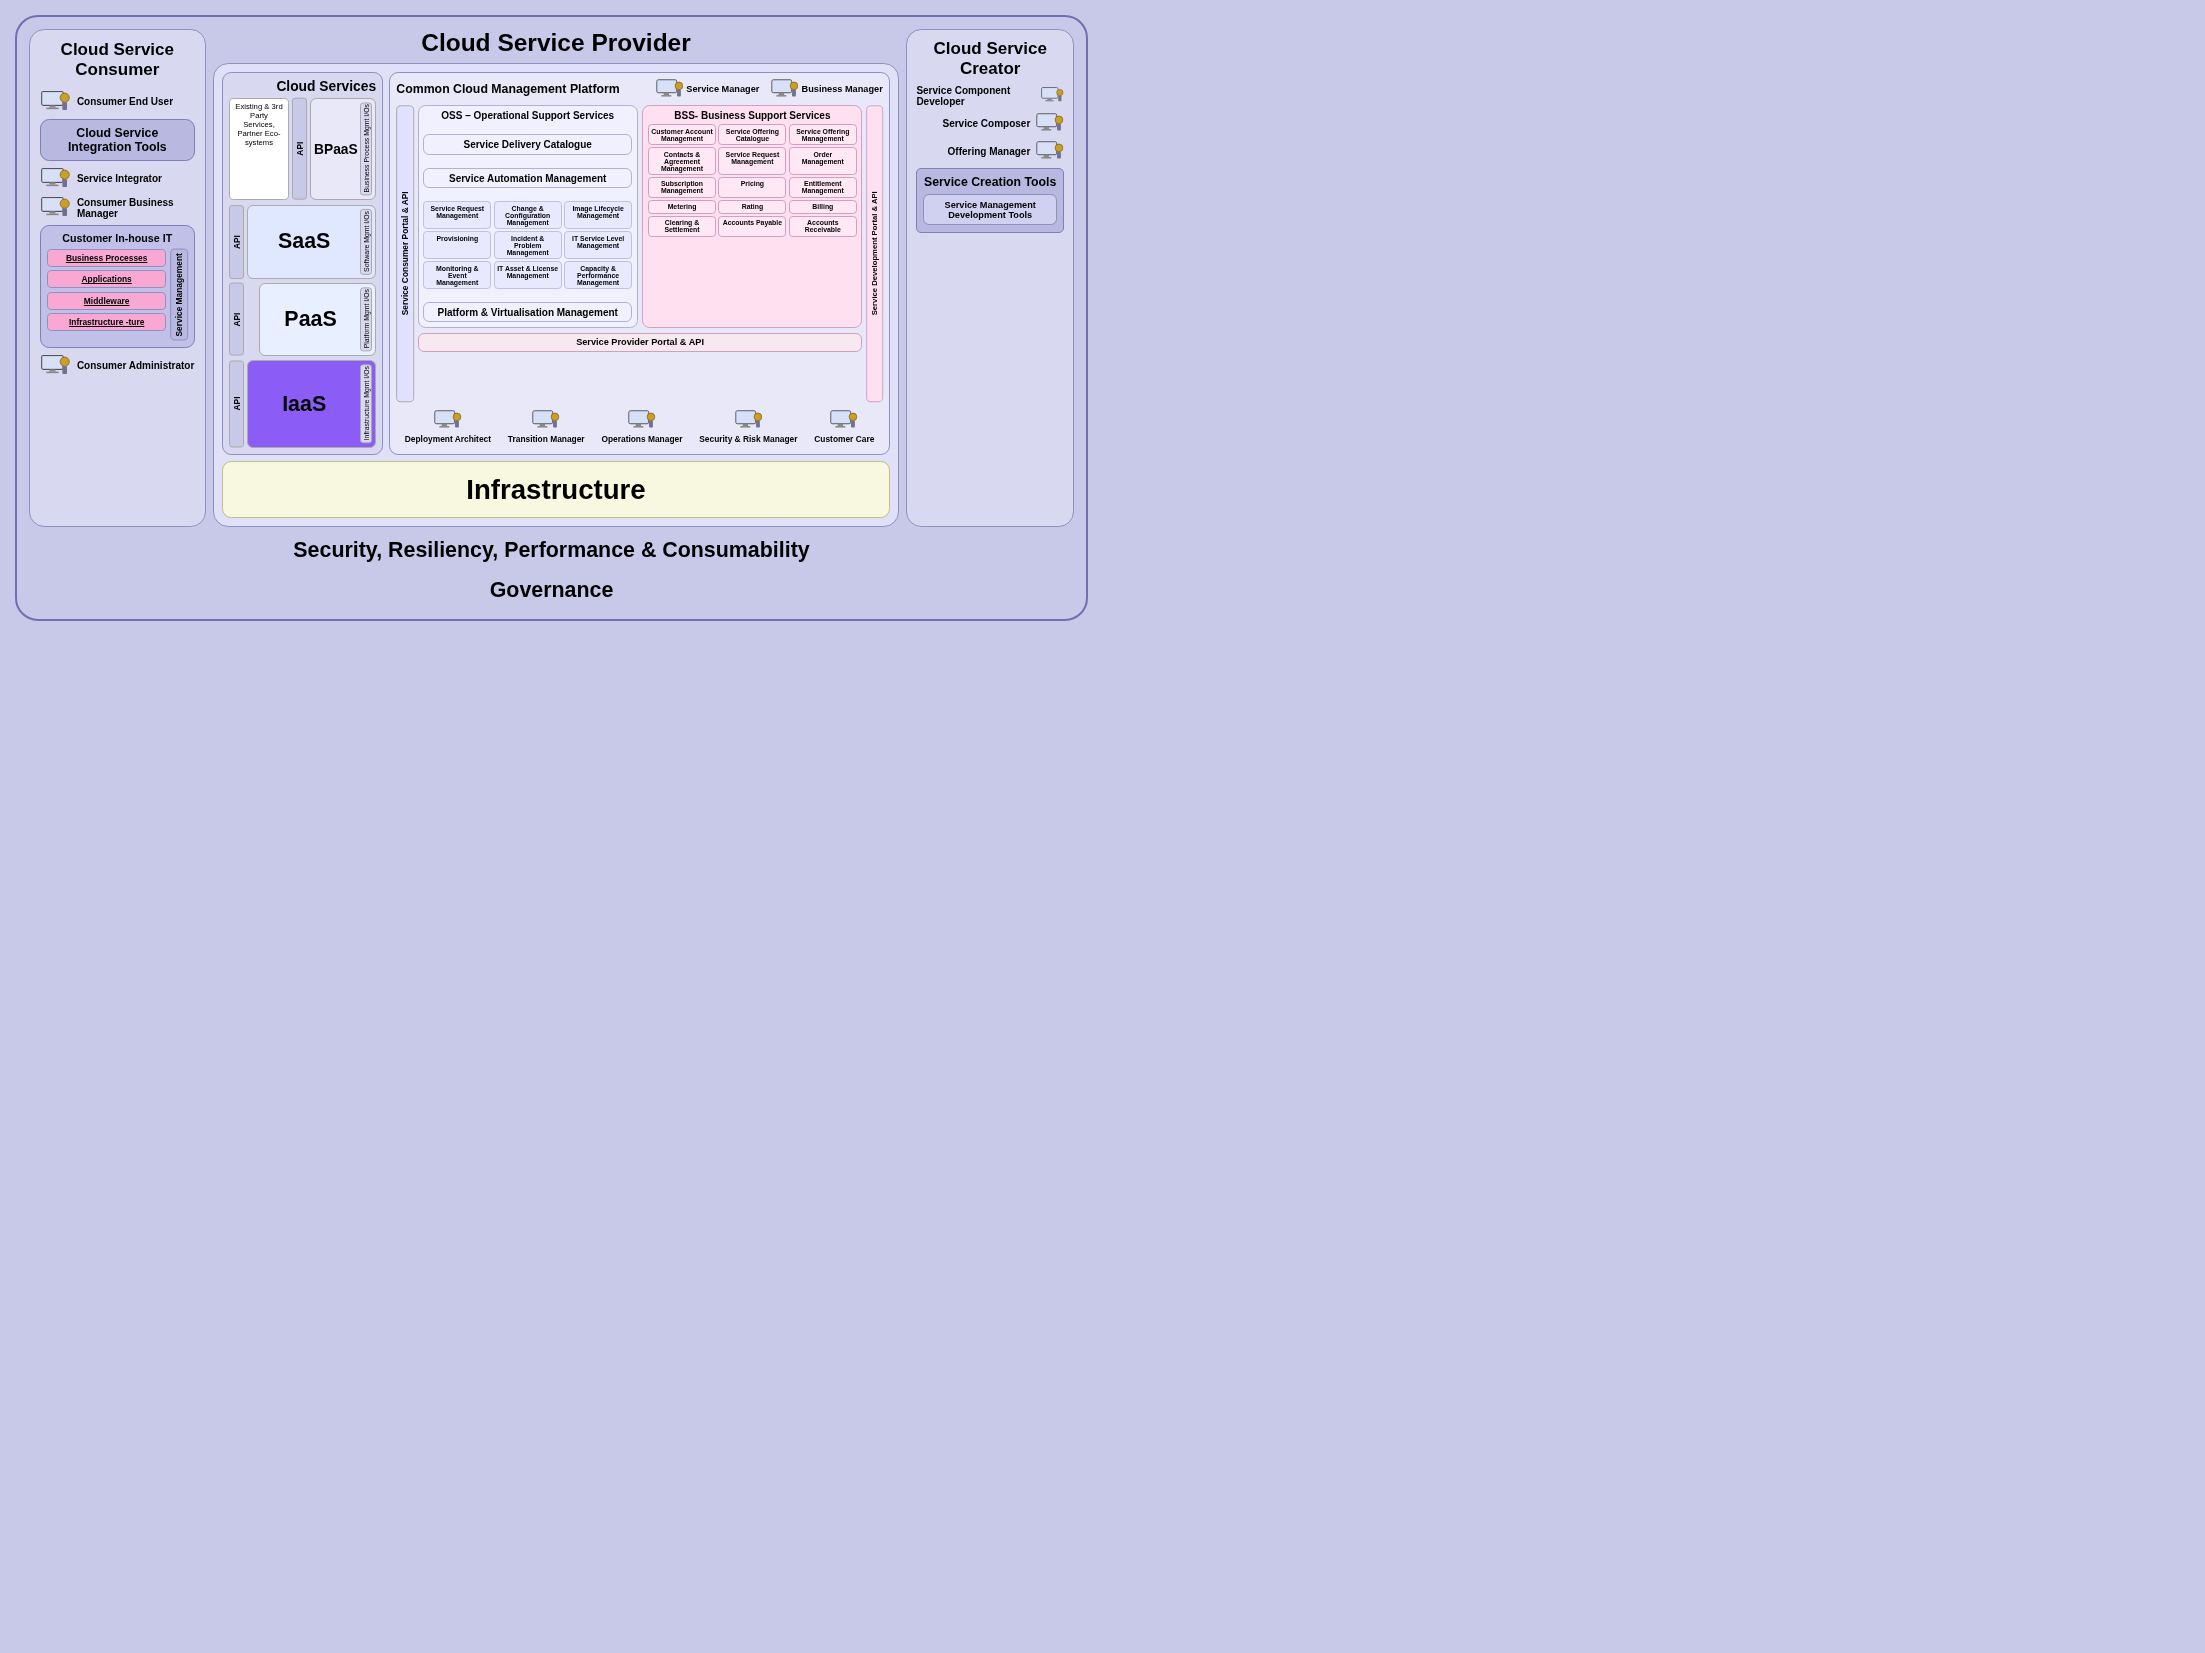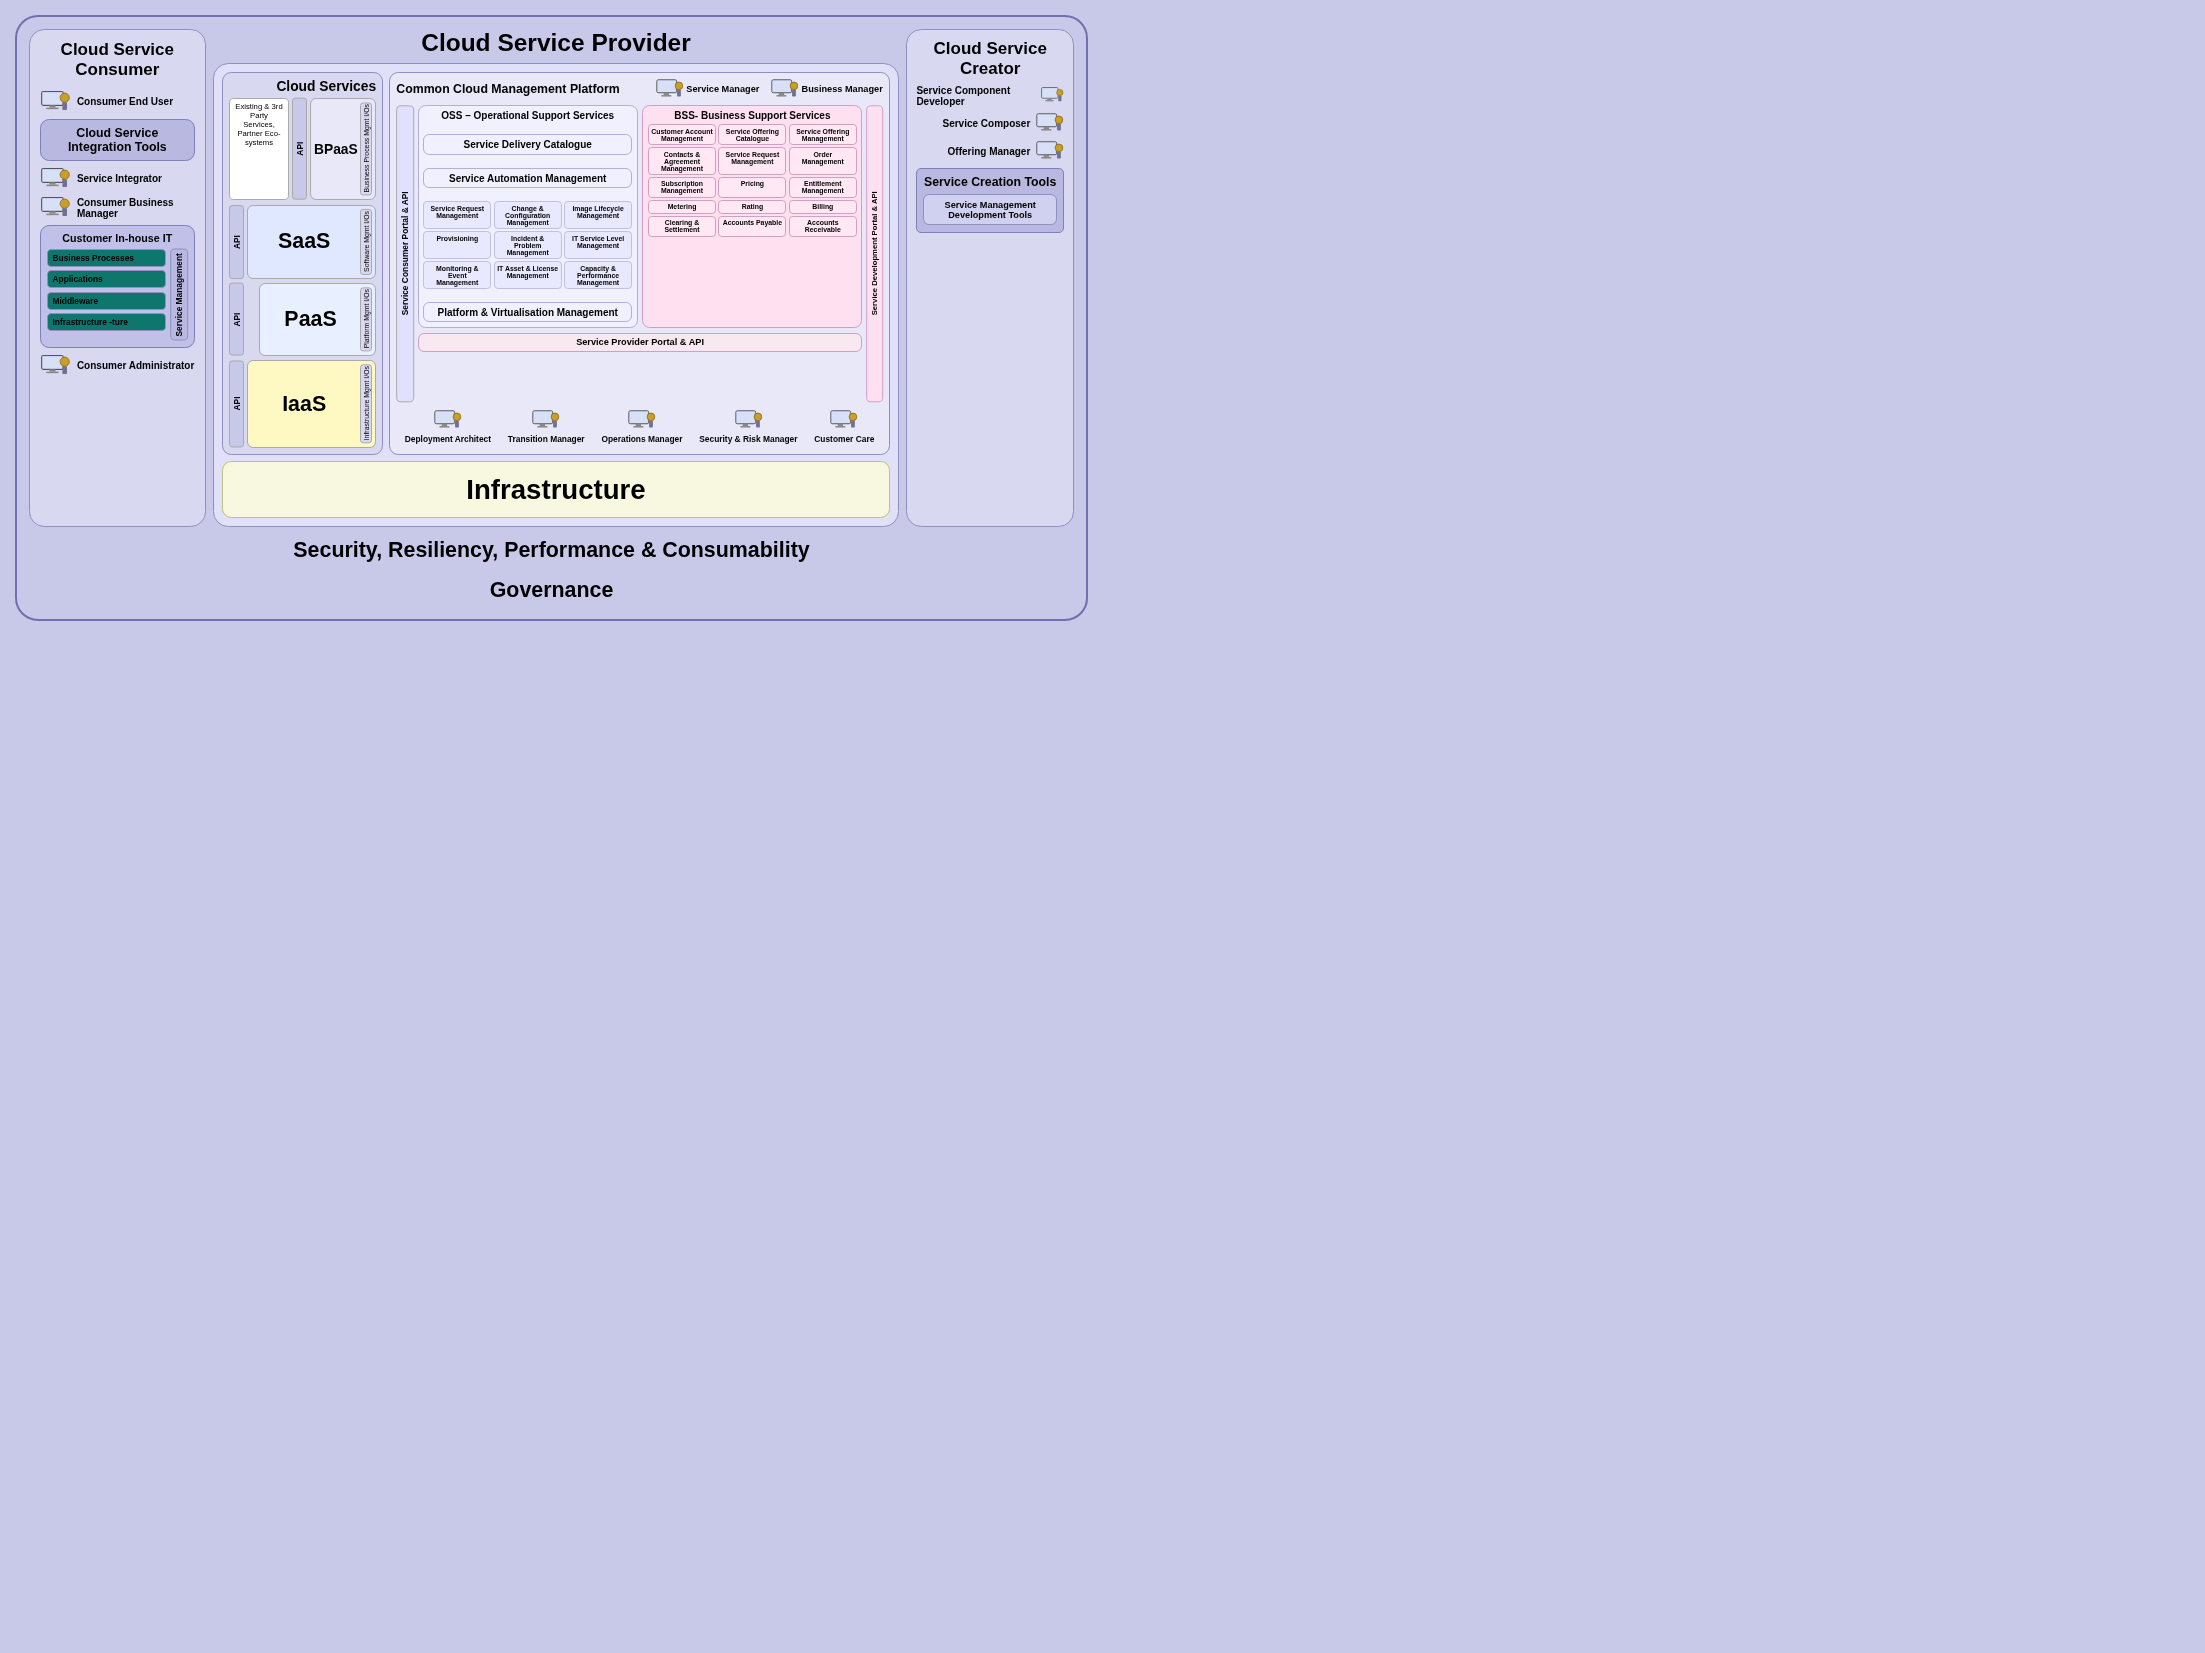--- a/index.html
+++ b/index.html
@@ -79,26 +79,28 @@
       display: flex;
       gap: 3.1px;
     }
     .inhouse-items {
       display: flex;
       flex-direction: column;
       gap: 3.1px;
       flex: 1;
     }
     .inhouse-item {
-      background: #0f766e;
+      background: #f9a8d4;
       border: 0.8px solid #9090c0;
       border-radius: 4.6px;
       padding: 3.1px 4.6px;
       font-size: 8.4px;
       font-weight: bold;
+      text-align: center;
+      text-decoration: underline;
     }
     .service-mgmt-vertical {
       writing-mode: vertical-rl;
       text-orientation: mixed;
       transform: rotate(180deg);
       background: #b8b8e0;
       border: 0.8px solid #9090c0;
       border-radius: 4.6px;
       font-size: 8.4px;
       font-weight: bold;
@@ -455,21 +457,21 @@
     
     .monitor-icon svg {
       width: 31px;
       height: 23px;
     }
 
     
     .tier-bpaas { background: #e8e8f8; border: 0.8px solid #aaa; border-radius: 6.1px; padding: 3.1px; }
     .tier-saas { background: #e0e8ff; border: 0.8px solid #aaa; border-radius: 6.1px; padding: 3.1px; }
     .tier-paas { background: #e8f0ff; border: 0.8px solid #aaa; border-radius: 6.1px; padding: 3.1px; }
-    .tier-iaas { background: #fef9c3; border: 0.8px solid #aaa; border-radius: 6.1px; padding: 3.1px; }
+    .tier-iaas { background: #8b5cf6; border: 0.8px solid #aaa; border-radius: 6.1px; padding: 3.1px; }
   </style>
 </head>
 <body>
 
 <div class="main-container">
 
   <div class="top-row">
 
     <div class="left-panel">
       <div class="left-panel-title">Cloud Service Consumer</div>

